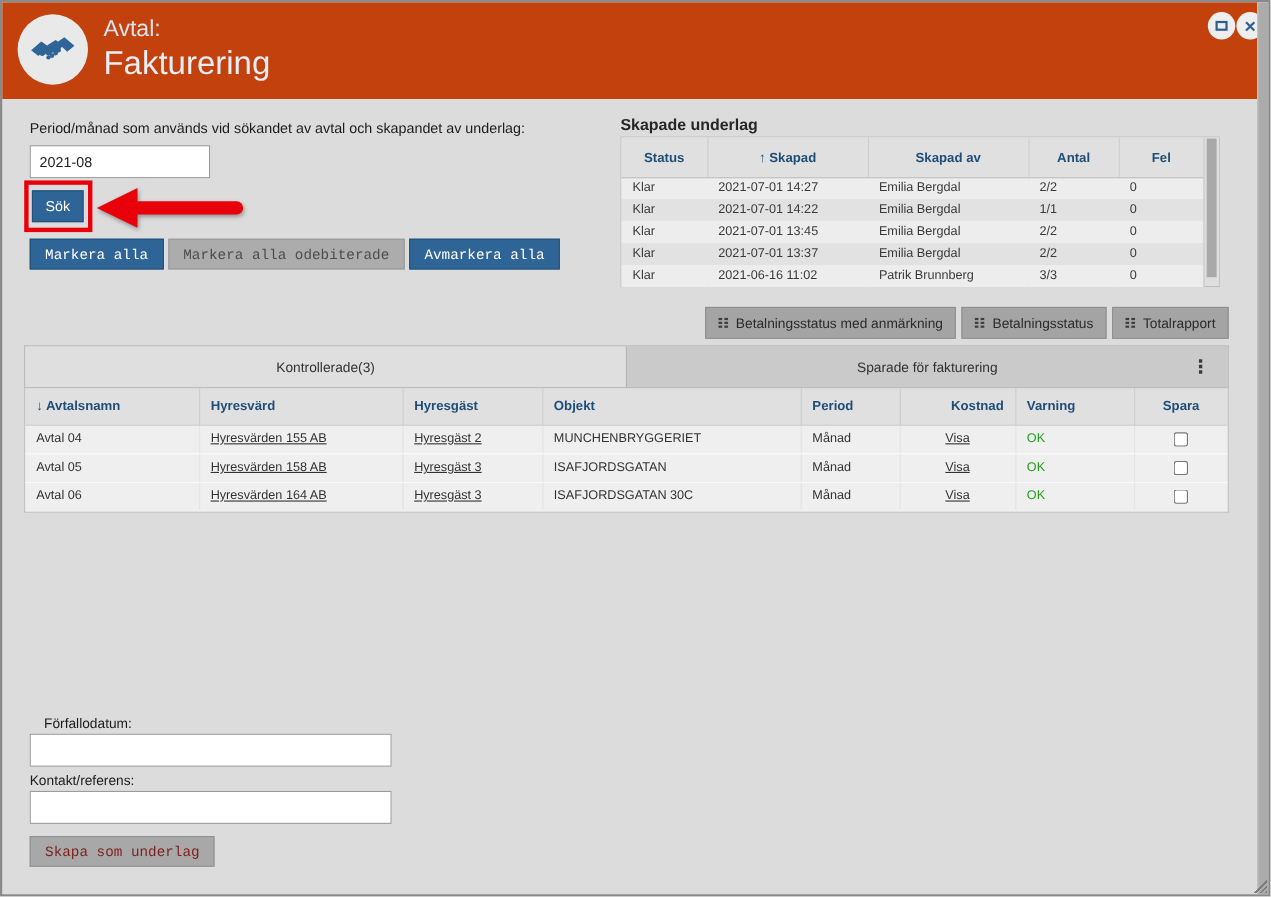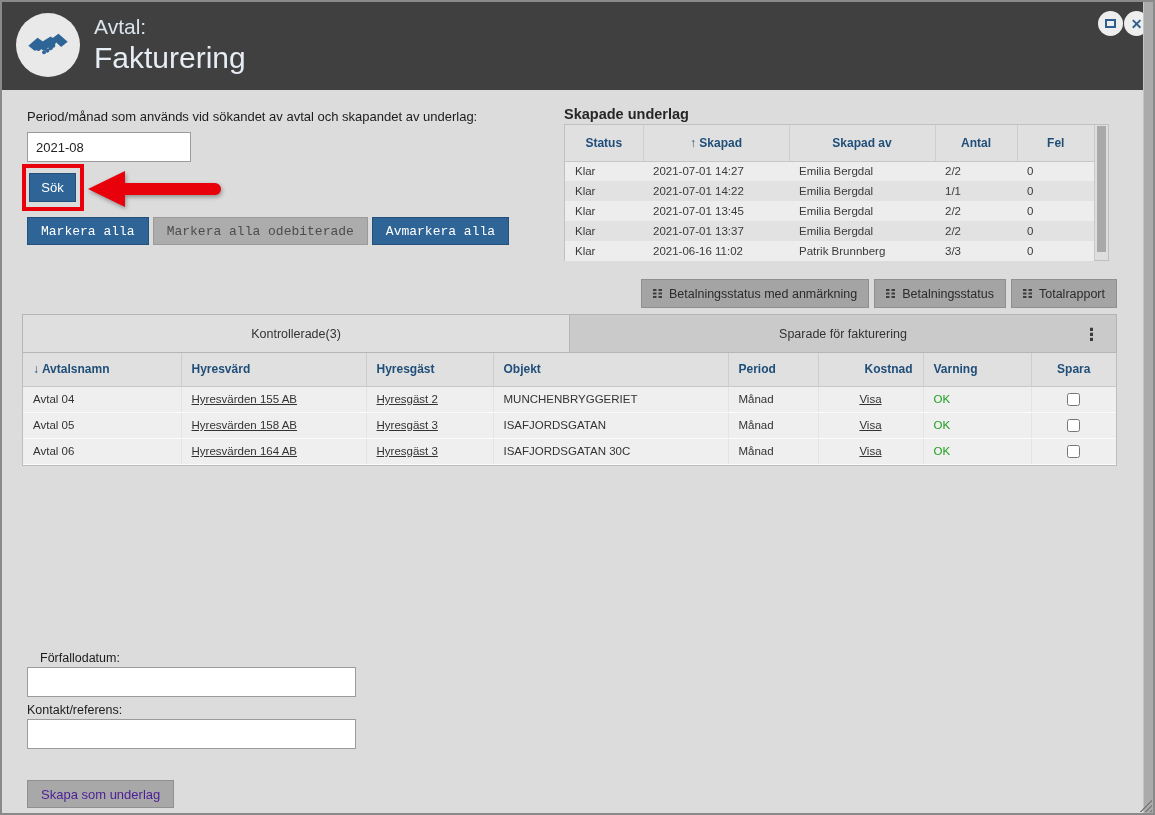--- a/index.html
+++ b/index.html
@@ -10,21 +10,21 @@
   #window {
     position: relative;
     width: 1155px; height: 815px;
     background: #dcdcdc;
     border: 2px solid #8a8a8a;
     overflow: hidden;
   }
   
   .titlebar {
     position: absolute; top: 0; left: 0; right: 10px; height: 88px;
-    background: #404040;
+    background: #c2410c;
   }
   .logo {
     position: absolute; left: 14px; top: 11px;
     width: 64px; height: 64px; border-radius: 50%;
     background: #e9e9e9; display: flex; align-items: center; justify-content: center;
   }
   .title-text { position: absolute; left: 92px; top: 12px; color: #dbe4ee; }
   .title-line1 { font-size: 21px; line-height: 26px; }
   .title-line2 { font-size: 30px; line-height: 36px; color: #e7edf4; }
   .winbtn {
@@ -155,22 +155,22 @@
 
   
   .bf-label1 { position: absolute; left: 38px; top: 649px; font-size: 12.5px; color: #1c1c1c; }
   .bf-input1 { position: absolute; left: 25px; top: 665px; width: 329px; height: 30px;
     border: 1px solid #9b9b9b; background: #fff; font-size: 13px; padding: 0 8px; font-family: inherit; }
   .bf-label2 { position: absolute; left: 25px; top: 701px; font-size: 12.5px; color: #1c1c1c; }
   .bf-input2 { position: absolute; left: 25px; top: 717px; width: 329px; height: 30px;
     border: 1px solid #9b9b9b; background: #fff; font-size: 13px; padding: 0 8px; font-family: inherit; }
   .bf-button {
     position: absolute; left: 25px; top: 758px; height: 28px; padding: 0 13px;
-    background: #a8a8a8; border: 1px solid #909090; color: #4c1d95;
-    font-size: 13px; font-family: Liberation Sans, sans-serif; cursor: pointer; margin-top: 20px;
+    background: #a8a8a8; border: 1px solid #909090; color: #7f1d1d;
+    font-size: 13px; font-family: Liberation Mono, monospace; cursor: pointer;
   }
   .sort-ind { font-weight: bold; }
 </style>
 </head>
 <body>
 
 <div id="window">
 
   <div class="titlebar">
     <div class="logo">

